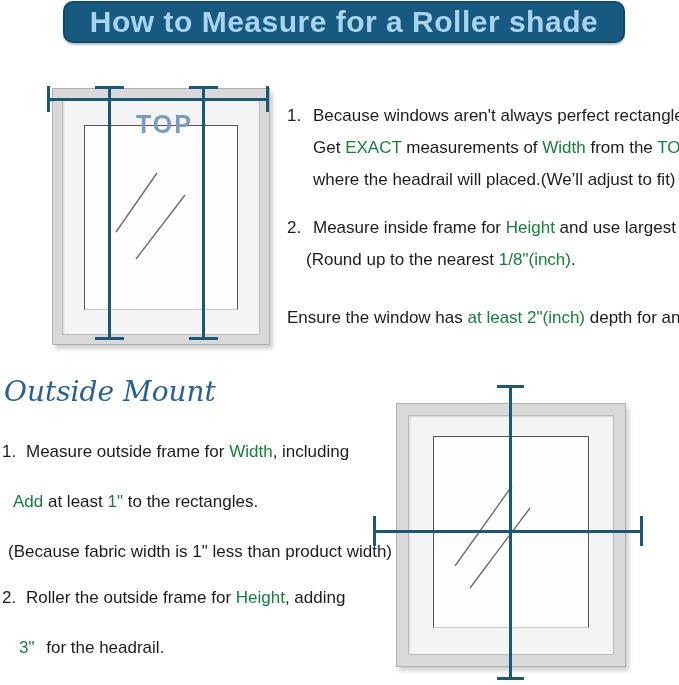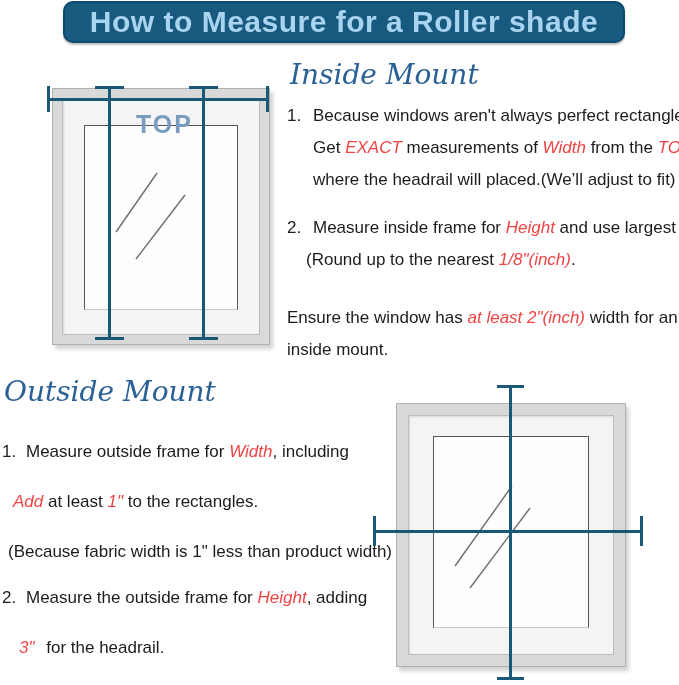--- a/index.html
+++ b/index.html
@@ -22,21 +22,21 @@
   .sec-head{
     position:absolute;font-family:"DejaVu Serif",serif;font-style:italic;
     font-size:28px;color:#2a6096;white-space:nowrap;
   }
   
   .tblock{position:absolute;font-size:17px;white-space:nowrap;}
   .tblock .tline{display:block;}
   .lh32 .tline{line-height:32px;}
   .lh30 .tline{line-height:30px;margin-top:20px;}
   .num{display:inline-block;}
-  .pp{color:#ef4444;font-style:italic;}
+  .pp{color:#15803d;}
   .gap-r{margin-right:7px;}
   
   .win{
     position:absolute;background:#d9d9d9;border:1px solid #b0b0b0;
     box-shadow:3px 4px 4px rgba(0,0,0,.18);
   }
   .win-mid{
     position:absolute;background:#f4f4f4;border:1px solid #bdbdbd;
     box-shadow:inset 1px 1px 2px rgba(0,0,0,.12);
   }
@@ -77,48 +77,46 @@
   <div class="ml" style="left:48px;top:98px;width:220px;height:3px;"></div>
   <div class="ml" style="left:47px;top:86px;width:3px;height:26px;"></div>
   <div class="ml" style="left:266px;top:86px;width:3px;height:26px;"></div>
   <div class="ml" style="left:108px;top:88px;width:3px;height:252px;"></div>
   <div class="ml" style="left:95px;top:86px;width:29px;height:3px;"></div>
   <div class="ml" style="left:95px;top:337px;width:29px;height:3px;"></div>
   <div class="ml" style="left:202px;top:88px;width:3px;height:252px;"></div>
   <div class="ml" style="left:189px;top:86px;width:29px;height:3px;"></div>
   <div class="ml" style="left:189px;top:337px;width:29px;height:3px;"></div>
 
-  <div class="sec-head" style="left:290px;top:58px;">Inside Mount</div>
 
   <div class="tblock lh32" style="left:287px;top:100px;">
     <span class="tline"><span class="num" style="width:26px;">1.</span><span>Because windows aren't always perfect rectangles:</span></span>
     <span class="tline" style="padding-left:26px;"><span>Get </span><span class="pp">EXACT</span><span> measurements of </span><span class="pp">Width</span><span> from the </span><span class="pp">TOP</span></span>
     <span class="tline" style="padding-left:26px;">where the headrail will placed.(We’ll adjust to fit)</span>
   </div>
 
   <div class="tblock lh32" style="left:287px;top:212px;">
     <span class="tline"><span class="num" style="width:26px;">2.</span><span>Measure inside frame for </span><span class="pp">Height</span><span> and use largest number</span></span>
     <span class="tline" style="padding-left:19px;"><span>(Round up to the nearest </span><span class="pp">1/8"(inch)</span><span>.</span></span>
   </div>
 
   <div class="tblock lh32" style="left:287px;top:302px;">
-    <span class="tline"><span>Ensure the window has </span><span class="pp">at least 2"(inch)</span><span> width for an</span></span>
-    <span class="tline">inside mount.</span>
+    <span class="tline"><span>Ensure the window has </span><span class="pp">at least 2"(inch)</span><span> depth for an</span></span>
   </div>
 
   <div class="sec-head" style="left:4px;top:375px;text-align:center;">Outside Mount</div>
 
   <div class="tblock lh30" style="left:2px;top:417px;">
     <span class="tline"><span class="num" style="width:24px;">1.</span><span>Measure outside frame for </span><span class="pp">Width</span><span>, including</span></span>
     <span class="tline" style="padding-left:11px;"><span class="pp">Add</span><span> at least </span><span class="pp">1"</span><span> to the rectangles.</span></span>
     <span class="tline" style="padding-left:6px;">(Because fabric width is 1" less than product width)</span>
   </div>
 
   <div class="tblock lh30" style="left:2px;top:563px;">
-    <span class="tline"><span class="num" style="width:24px;">2.</span><span>Measure the outside frame for </span><span class="pp">Height</span><span>, adding</span></span>
+    <span class="tline"><span class="num" style="width:24px;">2.</span><span>Roller the outside frame for </span><span class="pp">Height</span><span>, adding</span></span>
     <span class="tline" style="padding-left:17px;"><span class="pp gap-r">3"</span><span> for the headrail.</span></span>
   </div>
 
 
   <div class="win" style="left:396px;top:403px;width:228px;height:262px;">
     <div class="win-mid" style="inset:11px;">
       <div class="win-glass" style="left:24px;top:20px;right:24px;bottom:26px;">
         <svg width="156" height="192" viewBox="0 0 156 192">
           <line x1="21" y1="129" x2="78" y2="49" stroke="#6e6e6e" stroke-width="1.4"></line>
           <line x1="36" y1="151" x2="96" y2="71" stroke="#6e6e6e" stroke-width="1.4"></line>

